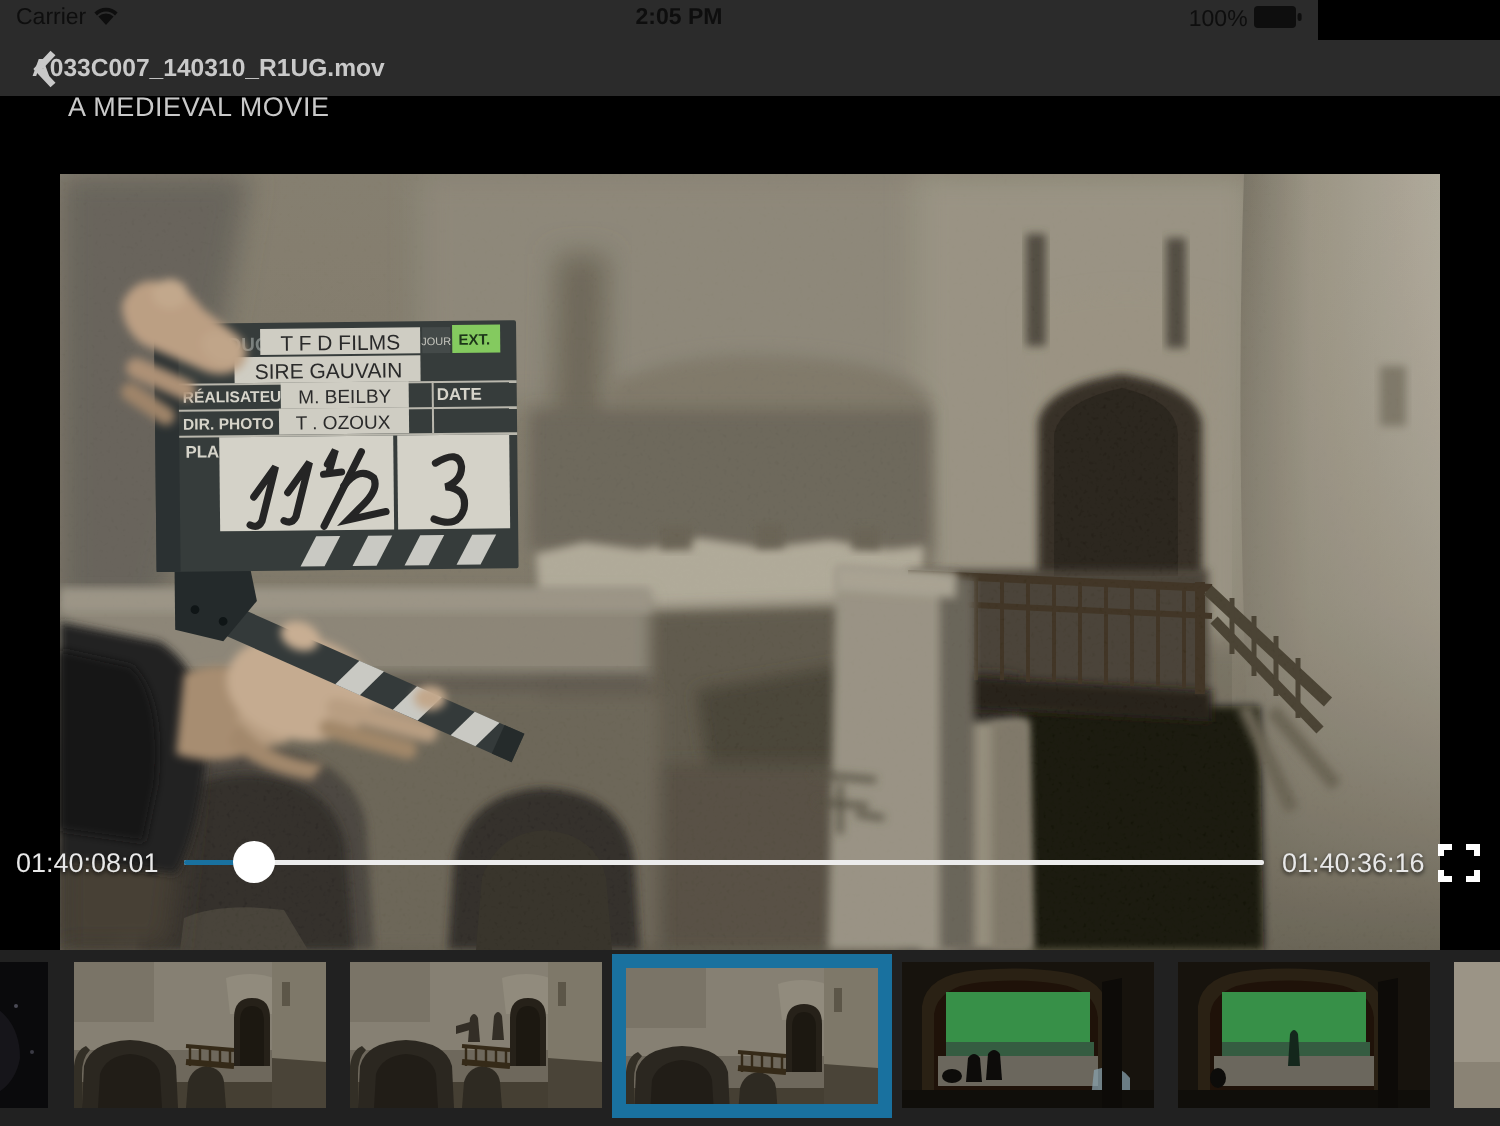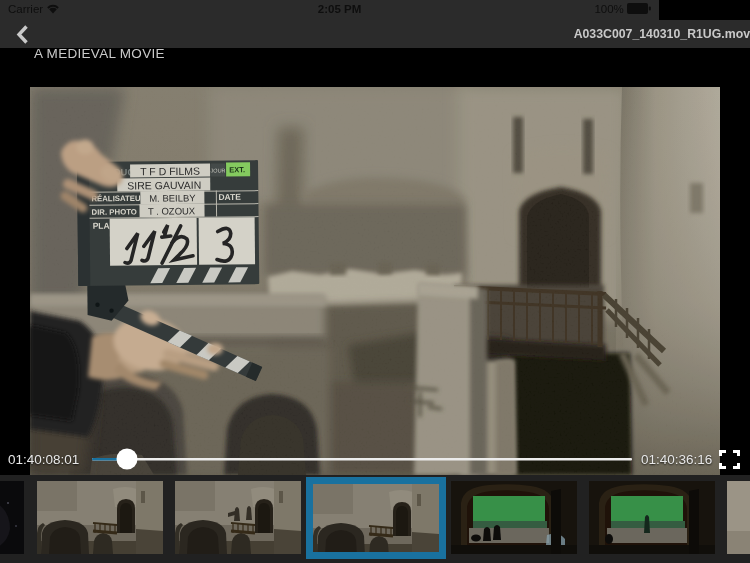--- a/index.html
+++ b/index.html
@@ -8,30 +8,30 @@
   font-family:"Liberation Sans",sans-serif;}
 
 #status{position:absolute;left:0;top:0;width:659px;height:20px;background:#2b2b2b;
   color:#0e0e0e;font-size:11.5px;}
 #status .lft{position:absolute;left:8px;top:3px;}
 #status .ctr{position:absolute;left:0;right:0;top:3px;text-align:center;font-weight:bold;padding-left:20px;}
 #status .rgt{position:absolute;right:8px;top:3px;}
 
 #nav{position:absolute;left:0;top:20px;width:750px;height:28px;background:#2b2b2b;color:#c9c9c9;}
 #nav .back{position:absolute;left:34px;top:6px;font-size:13.5px;letter-spacing:.3px;margin-top:20px;}
-#nav .ttl{position:absolute;left:0;right:0;top:7px;text-align:right;font-weight:bold;font-size:12.3px;}
+#nav .ttl{position:absolute;left:0;right:0;top:7px;text-align:left;font-weight:bold;font-size:12.3px;padding-left:16px;}
 
 #sub{position:absolute;left:0;top:48px;width:750px;height:39px;background:#2b2b2b;}
 #sub .reel{position:absolute;left:16px;top:12px;color:#8f8f8f;font-size:13px;}
 #sub .circled{position:absolute;left:612px;top:10px;color:#e3e3e3;font-size:14.5px;white-space:nowrap;}
 #sub .tags{position:absolute;left:686px;top:10px;color:#e3e3e3;font-size:14.5px;white-space:nowrap;}
 
 #video{position:absolute;left:30px;top:87px;width:690px;height:388px;background:#9a9488;}
 
-#tl{position:absolute;left:0;top:444px;width:736px;height:31px;color:#e8e8e8;font-size:13.5px;}
+#tl{position:absolute;left:0;top:416px;width:736px;height:31px;color:#e8e8e8;font-size:13.5px;}
 #tl .tc{position:absolute;top:8px;text-shadow:0 1px 2px rgba(0,0,0,.8);}
 
 #thumbs{position:absolute;left:0;top:475px;width:750px;height:88px;background:#212121;}
 .th{position:absolute;top:6px;width:126px;height:73px;overflow:hidden;}
 </style>
 </head>
 <body>
 <div id="app">
 
   <div id="status">

